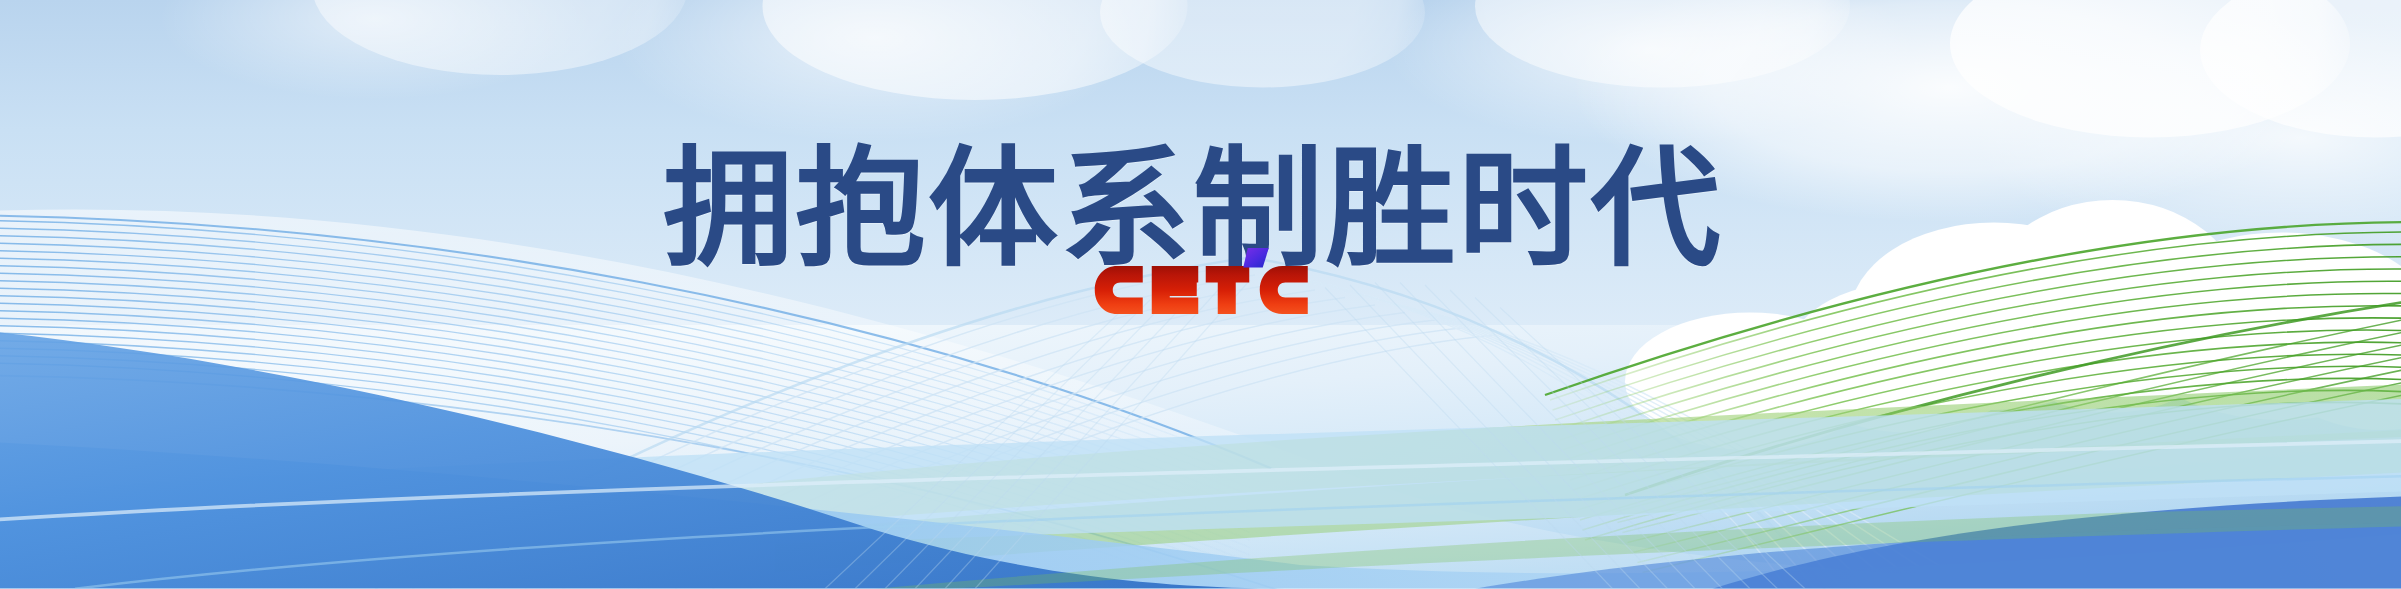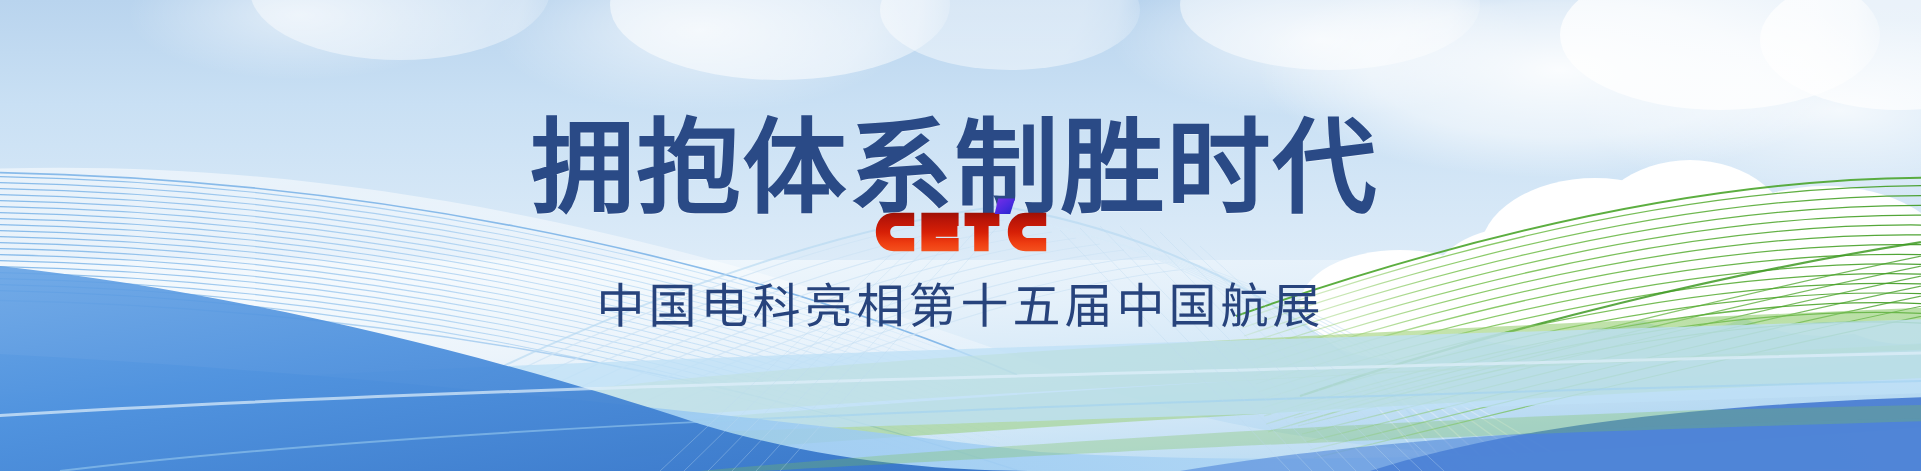--- a/index.html
+++ b/index.html
@@ -321,15 +321,14 @@
       <path d="M 84 28 L 146 28 L 146 50 L 108 50 L 108 49 L 144 49 L 144 68 L 108 68 L 108 70 L 146 70 L 146 92 L 84 92 Z" fill="url(#gLogoRed)"></path>
 
       <path d="M 156 28 L 214 28 L 214 50 L 196 50 L 196 92 L 172 92 L 172 50 L 156 50 Z" fill="url(#gLogoRed)"></path>
 
       <path d="M 292 28 L 258 28 C 240 28, 228 42, 228 60 C 228 78, 240 92, 258 92 L 292 92 L 292 70 L 262 70 C 256 70, 252 66, 252 60 C 252 54, 256 50, 262 50 L 292 50 Z" fill="url(#gLogoRed)"></path>
 
       <path d="M 212 4 L 240 4 L 232 30 L 206 30 Z" fill="url(#gLogoAccent)"></path>
     </svg>
   </div>
 
-  <div class="subtitle">中国电科亮相第十五届中国航展</div>
 
 </div>
 
 </body></html>

